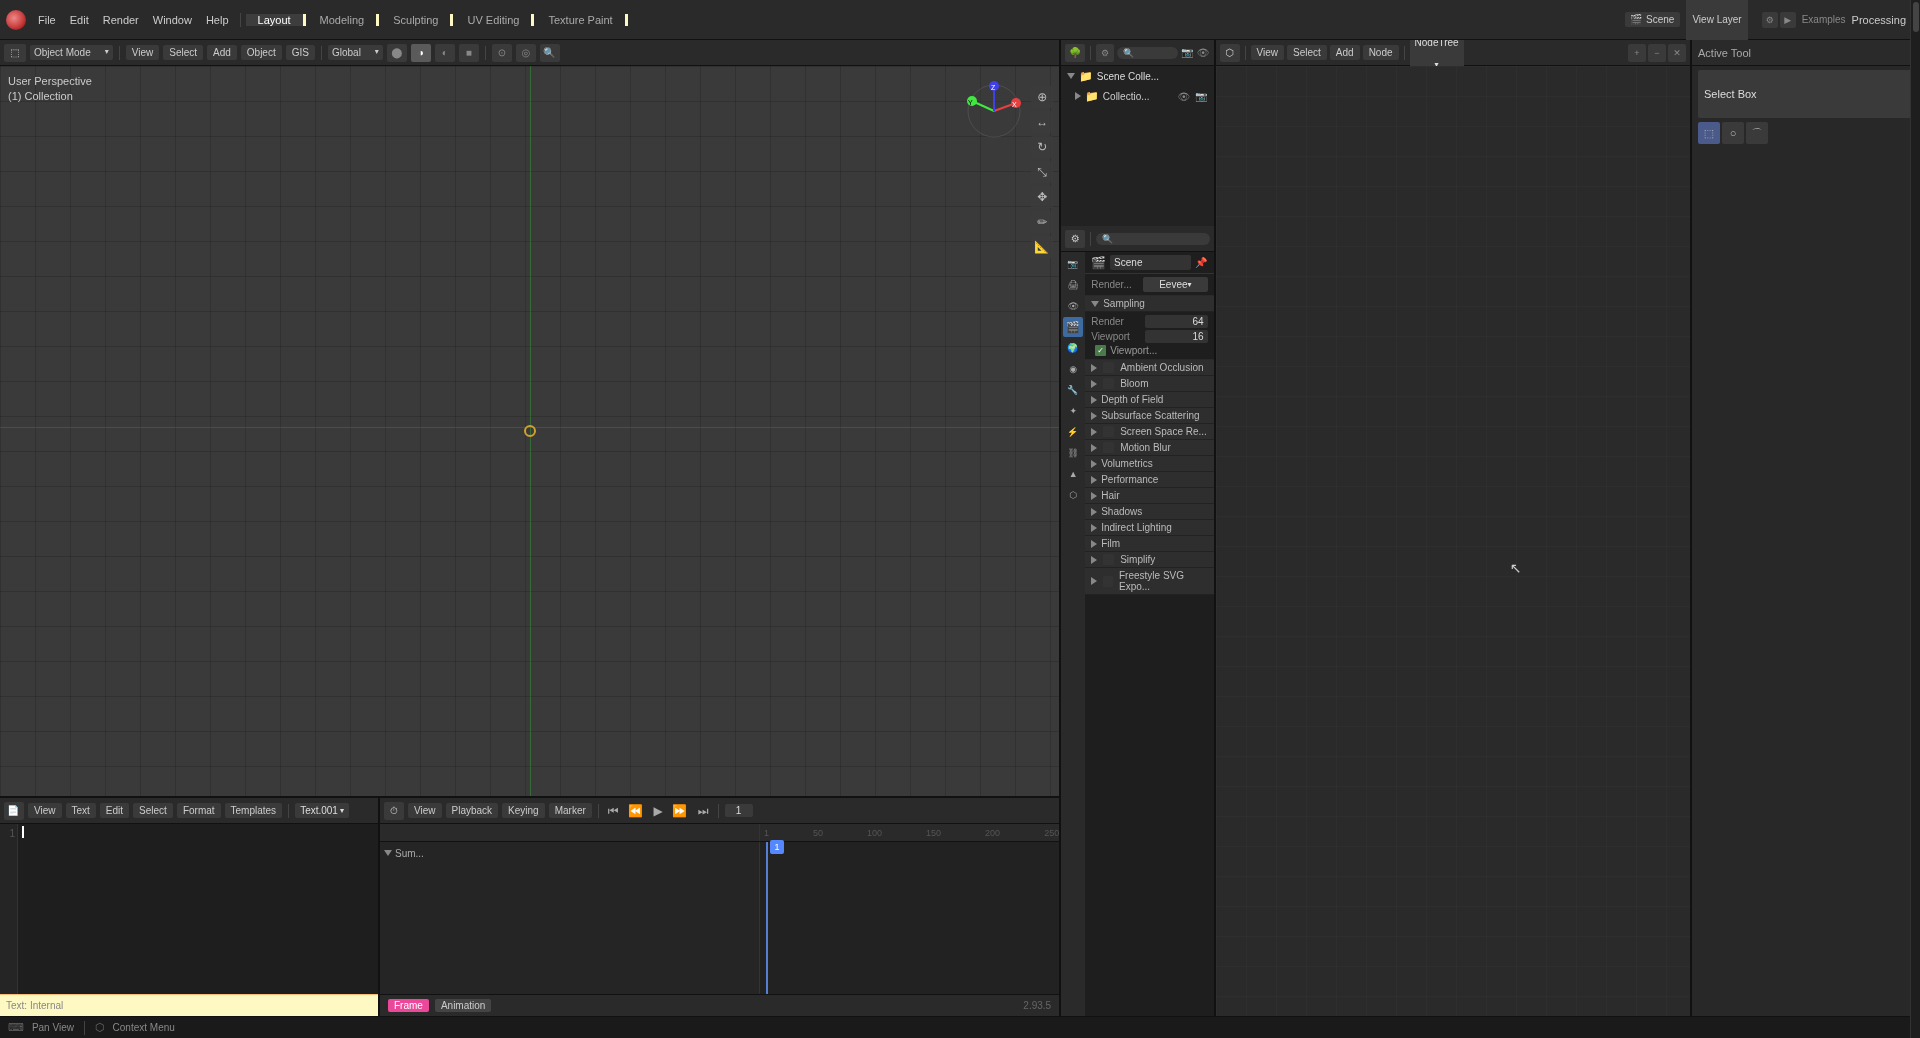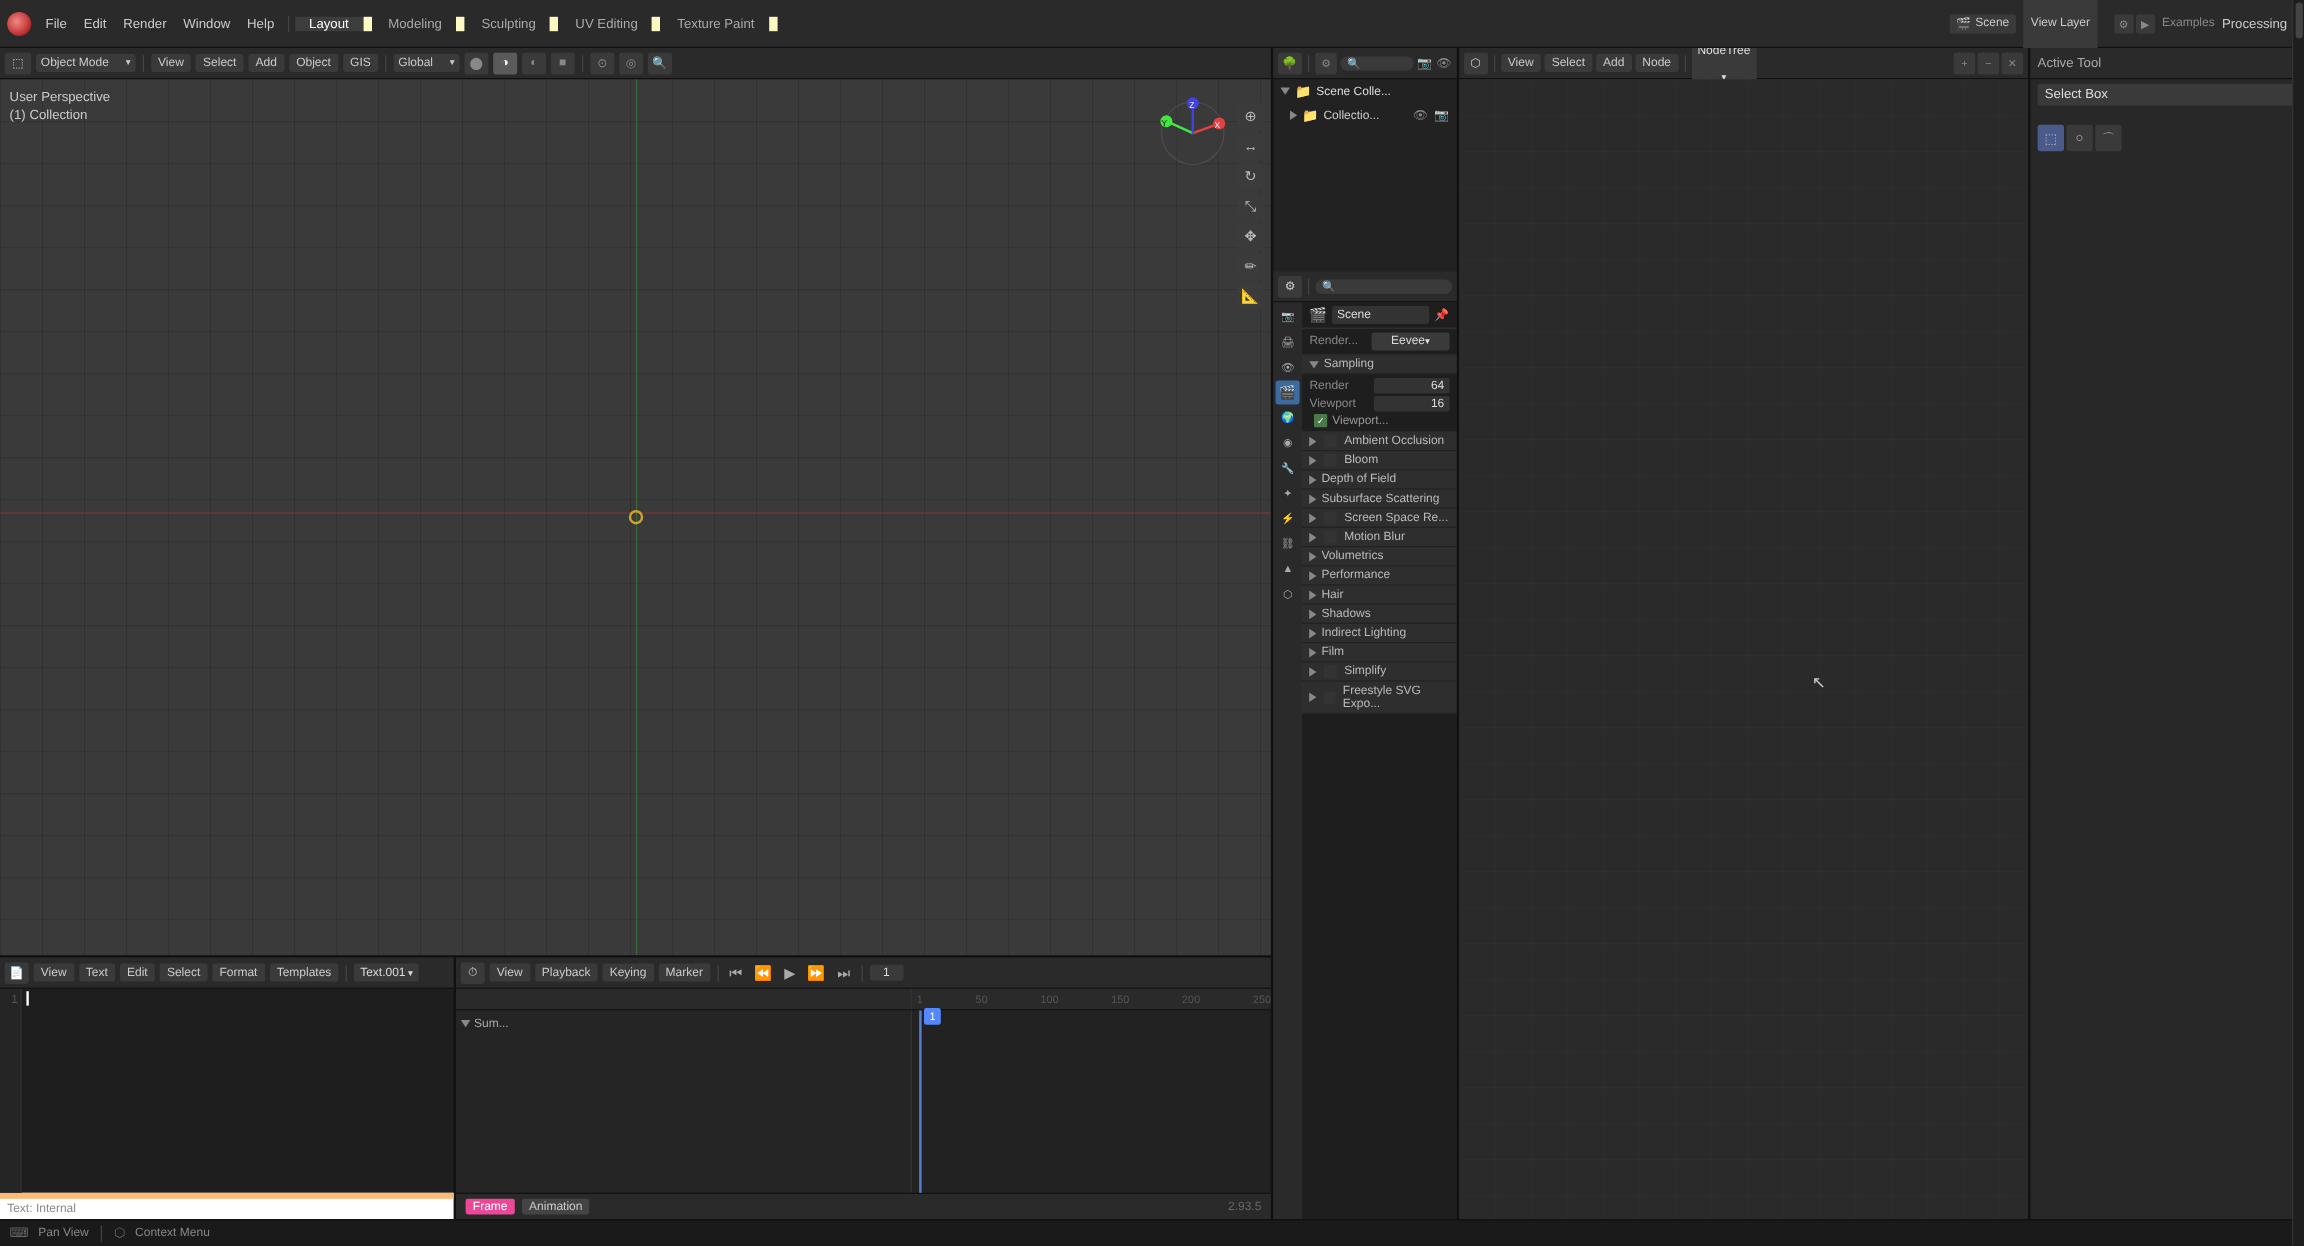--- a/index.html
+++ b/index.html
@@ -35,21 +35,21 @@
       background: #444;
       margin: 0 3px;
     }
     .workspace-tab {
       padding: 0 12px;
       display: flex;
       align-items: center;
       color: #aaa;
       cursor: pointer;
       font-size: 11px;
-      border-right: 7px solid #fef9c3;
+      border-right: 3px solid #fef9c3;
     }
 
     
     .viewport-header {
       background: #2a2a2a;
       height: 26px;
       display: flex;
       align-items: center;
       padding: 0 4px;
       gap: 4px;
@@ -188,25 +188,25 @@
       font-size: 11px;
       color: #aaa;
     }
 
     .active-tool-body {
       padding: 4px 6px;
     }
 
     .tool-name {
       background: #3a3a3a;
-      padding: 3px 6px;
+      padding: 18px 6px;
       font-size: 11px;
       color: #ddd;
       border-radius: 2px;
-      margin-bottom: 16px;
+      margin-bottom: 4px;
     }
 
     .tool-icons {
       display: flex;
       gap: 2px;
       margin-top: 4px;
     }
 
     .tool-icon-btn {
       width: 22px;
@@ -617,26 +617,26 @@
 
     .te-cursor {
       display: inline-block;
       width: 2px;
       height: 12px;
       background: #fff;
       vertical-align: text-bottom;
     }
 
     .te-footer {
-      background: #ffffff;
+      background: #fef9c3;
       height: 22px;
       display: flex;
       align-items: center;
       padding: 0 6px;
-      border-top: 5px solid #fdba74;
+      border-top: 1px solid #fdba74;
       font-size: 10px;
       color: #888;
     }
 
     
     .timeline-right-panel {
       flex: 1;
       display: flex;
       flex-direction: column;
     }

